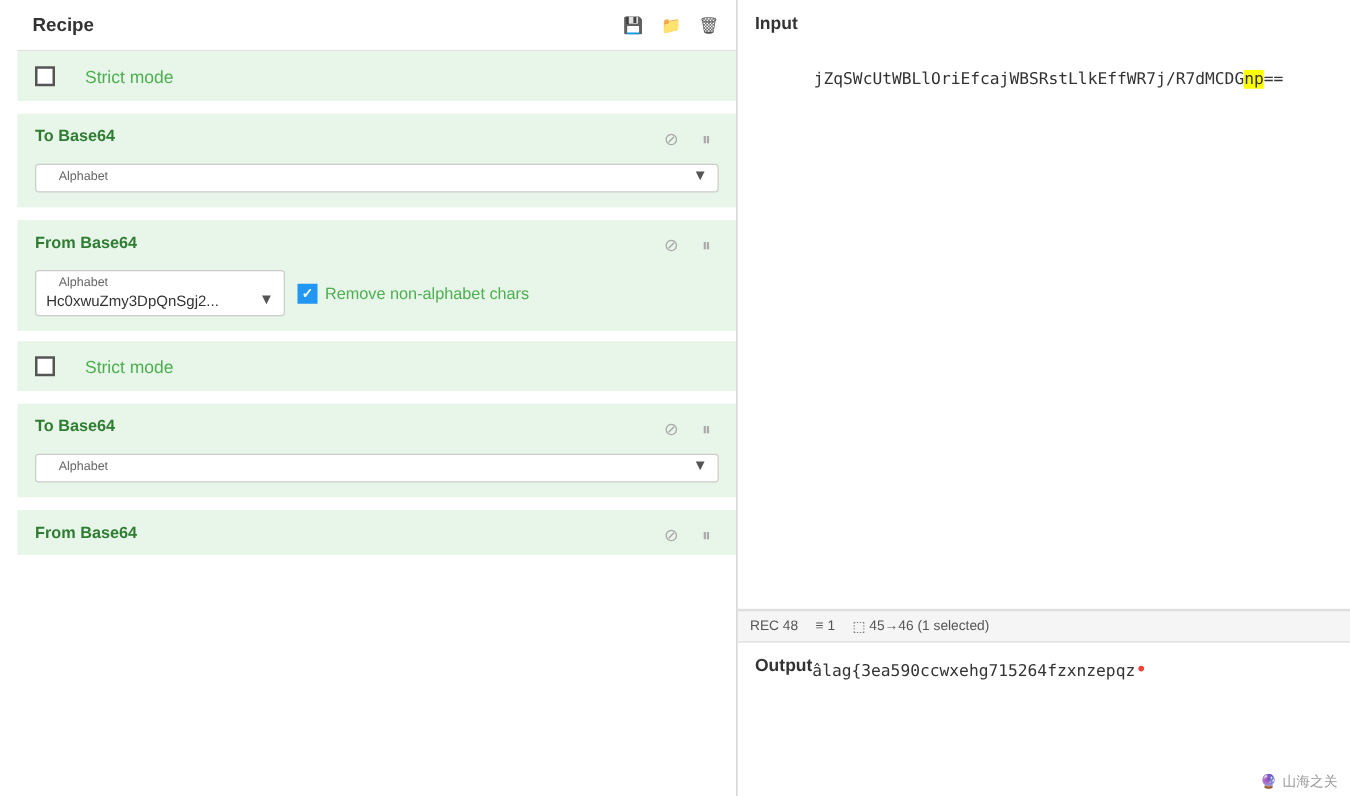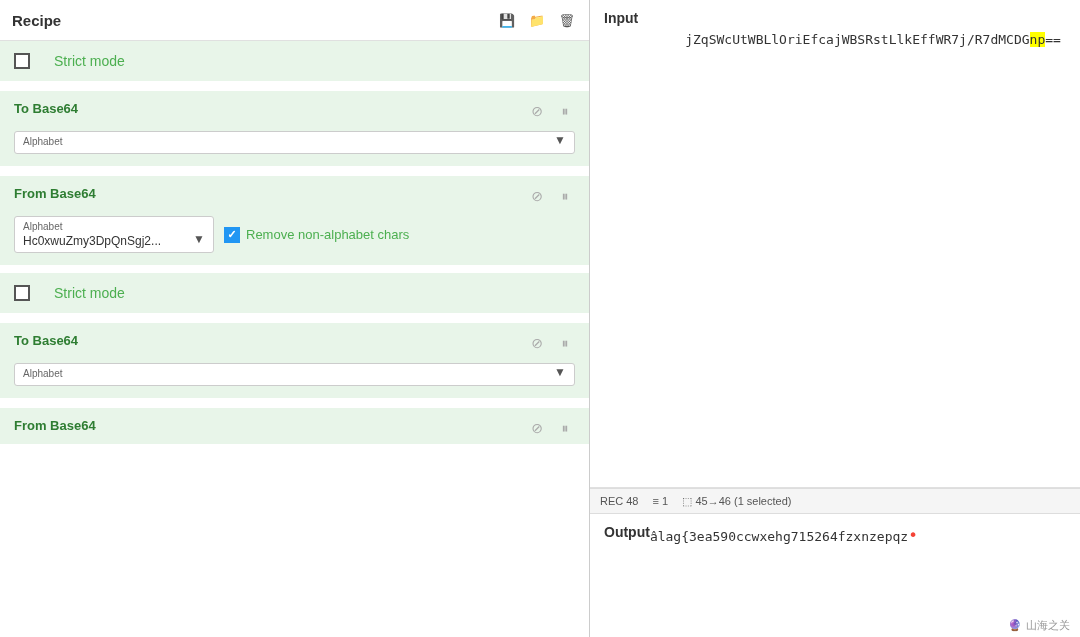--- a/index.html
+++ b/index.html
@@ -6,20 +6,21 @@
     body { font-family: Arial, sans-serif; font-size: 13px; background: #fff; display: flex; height: 637px; overflow: hidden; }
 
     
     .left-panel {
       width: 628px;
       background: #fff;
       border-right: 1px solid #ccc;
       display: flex;
       flex-direction: column;
       overflow-y: auto;
+      padding-left: 14px;
     }
 
     .recipe-header {
       display: flex;
       align-items: center;
       justify-content: space-between;
       padding: 10px 12px;
       border-bottom: 1px solid #e0e0e0;
       background: #fff;
     }
@@ -111,20 +112,21 @@
       display: flex;
       flex-direction: column;
       position: relative;
       cursor: pointer;
     }
 
     .alphabet-label {
       font-size: 10px;
       color: #666;
       margin-bottom: 2px;
+      margin-left: 10px;
     }
 
     .alphabet-value {
       font-size: 12px;
       color: #333;
       white-space: nowrap;
       overflow: hidden;
       text-overflow: ellipsis;
       padding-right: 20px;
     }
@@ -199,21 +201,21 @@
       display: flex;
       flex-direction: column;
       background: #fff;
     }
 
     .input-section {
       flex: 1;
       padding: 10px 14px;
       border-bottom: 1px solid #e0e0e0;
       display: flex;
-      flex-direction: row;
+      flex-direction: column;
     }
 
     .panel-label {
       font-weight: bold;
       font-size: 14px;
       color: #333;
       margin-bottom: 8px;
     }
 
     .input-text {

